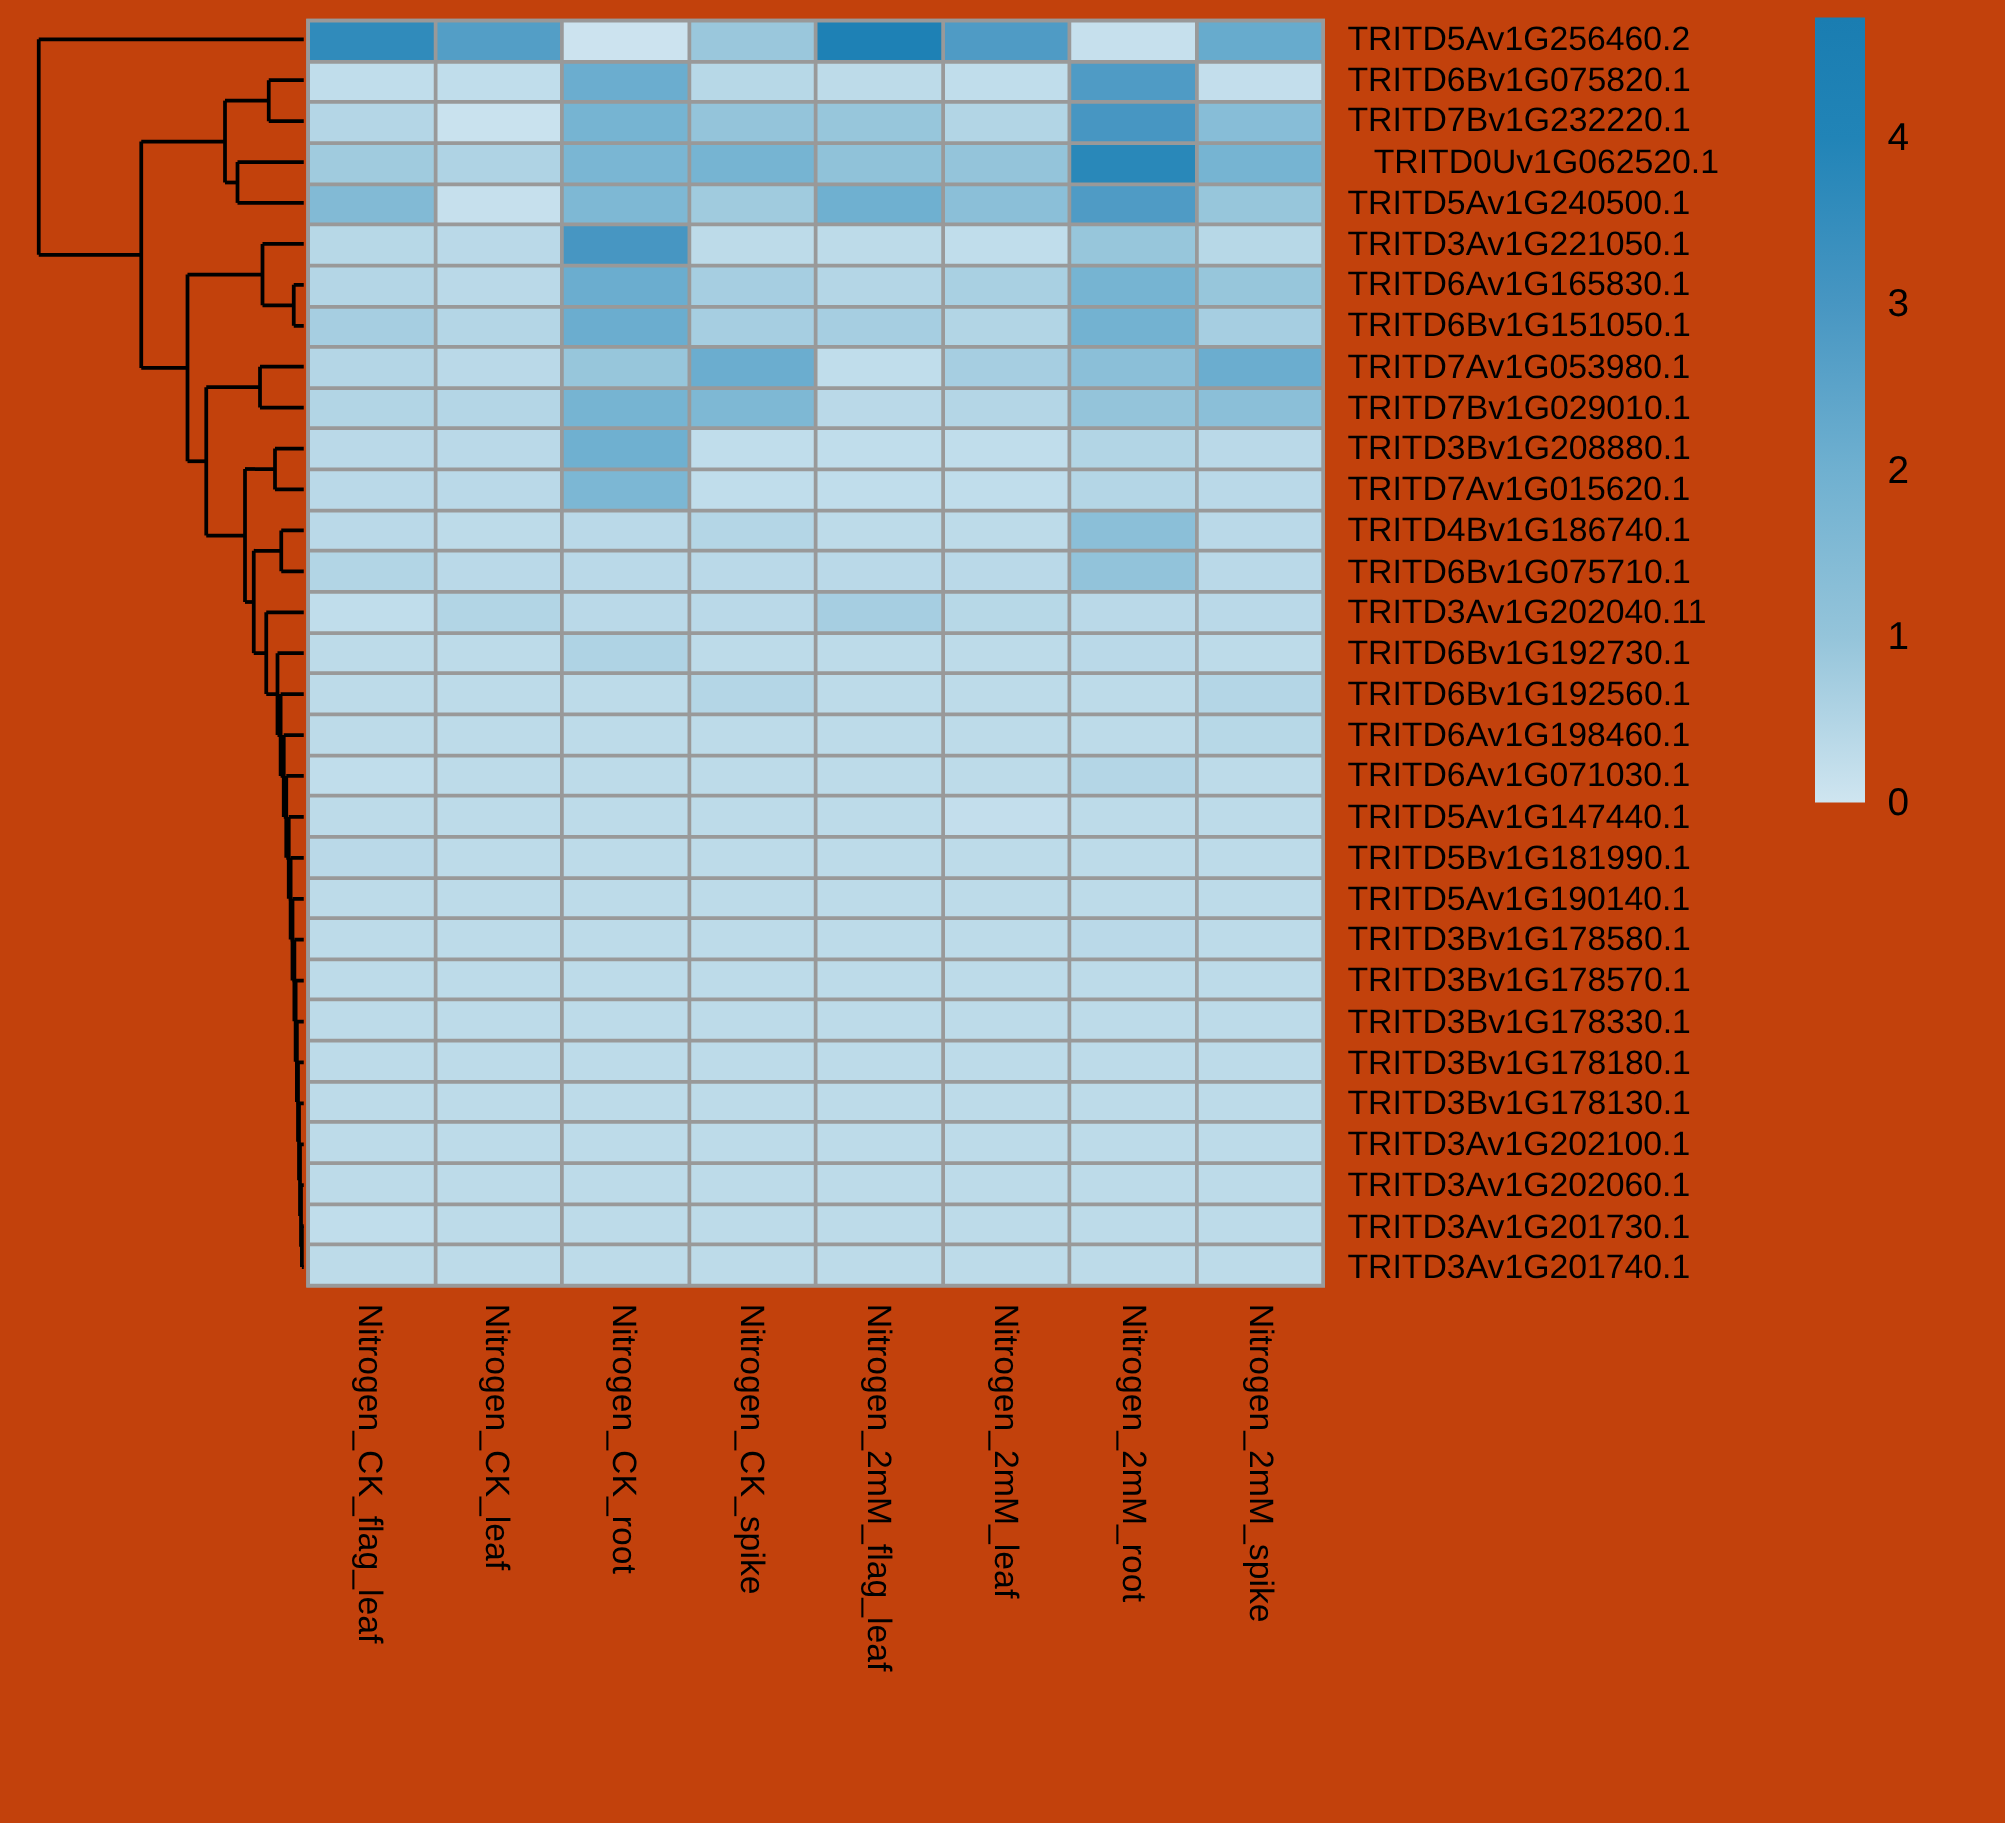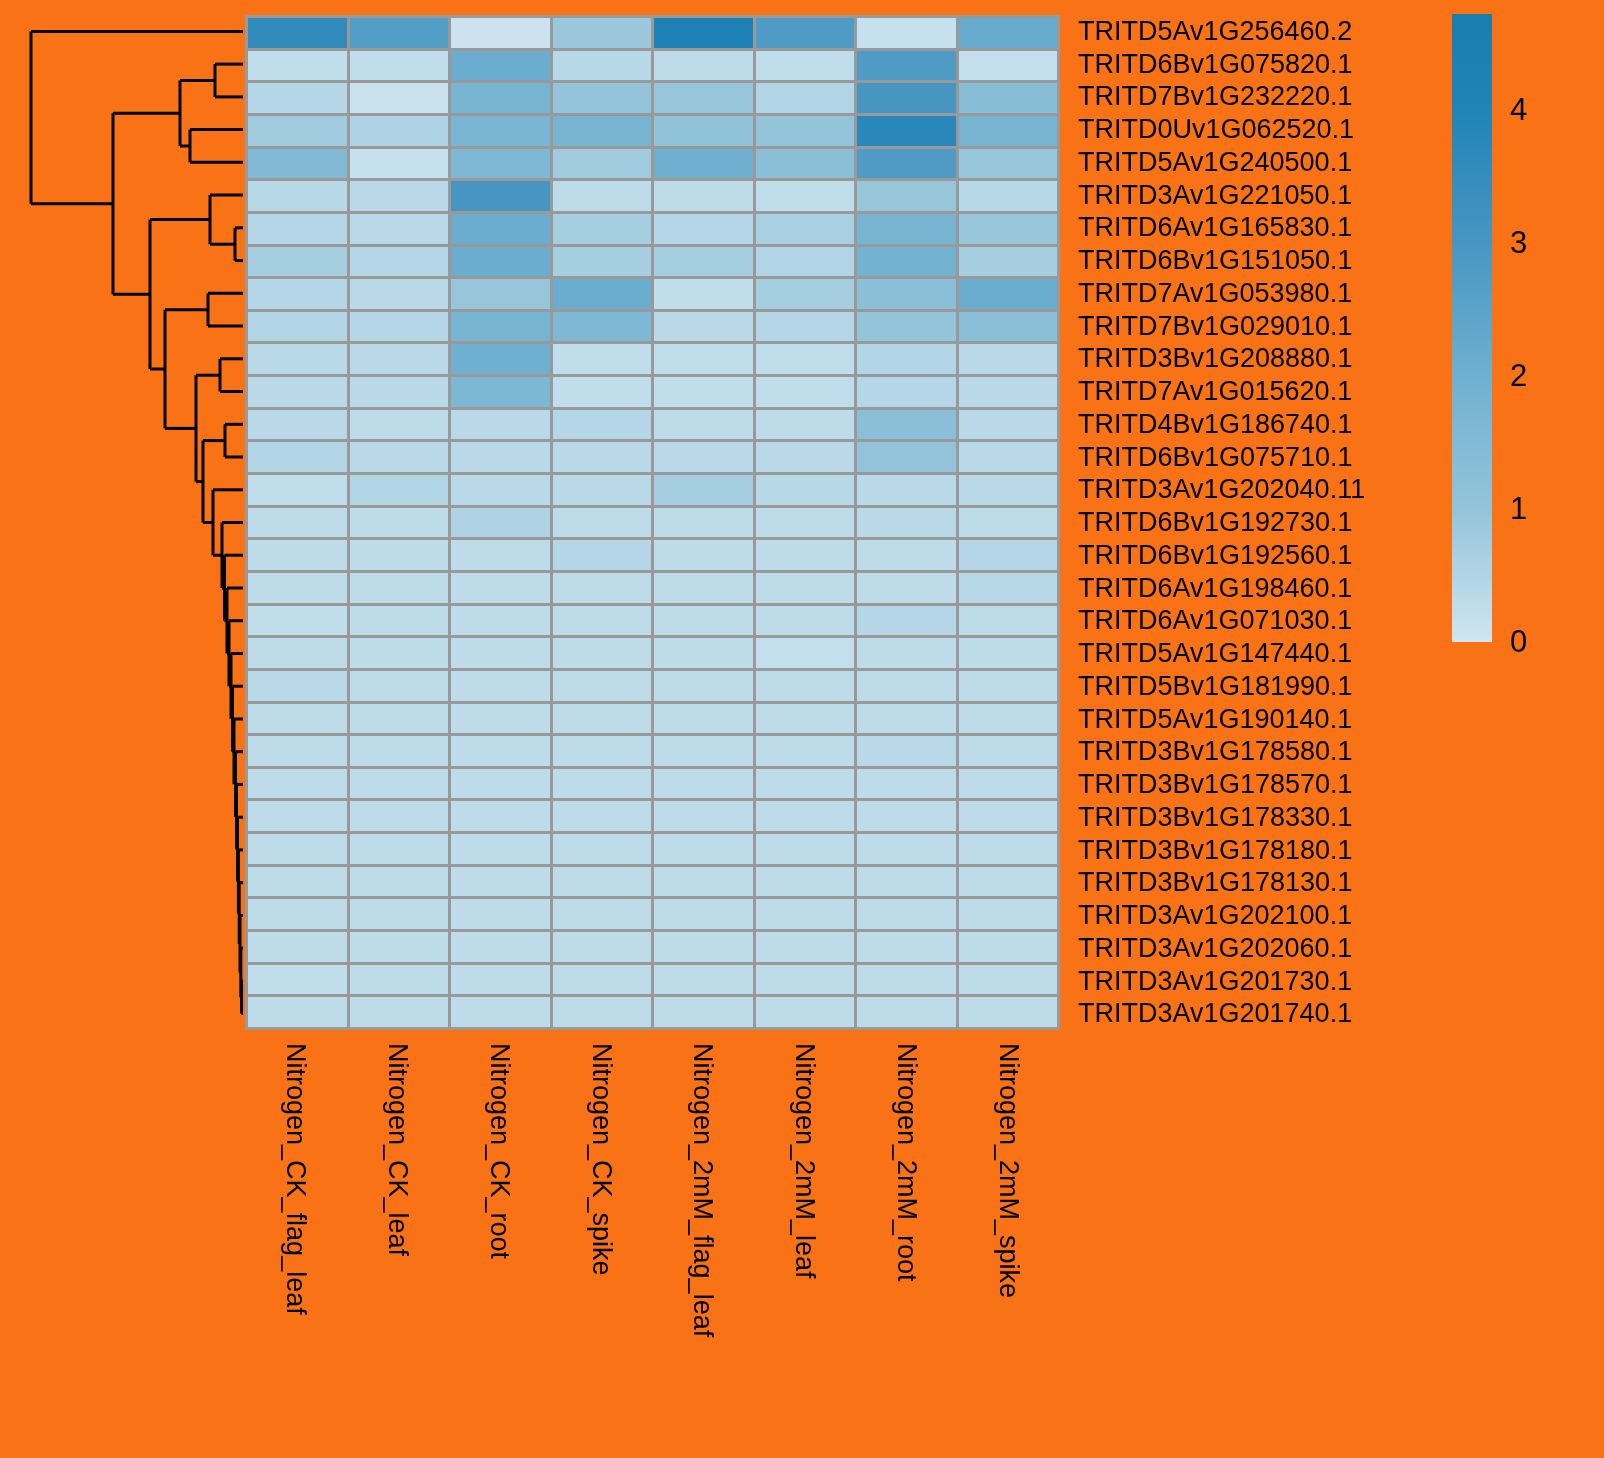--- a/index.html
+++ b/index.html
@@ -1,19 +1,19 @@
 <!DOCTYPE html>
 <html><head>
 <meta charset="utf-8">
 <style>
   html,body{margin:0;padding:0;background:#ffffff;}
   #figure{
     position:relative;
     width:1604px;height:1458px;
-    background:#f97316;
+    background:#c2410c;
     font-family:"Liberation Sans", sans-serif;
     overflow:hidden;
   }
   #dendro{position:absolute;left:0;top:0;}
   #heatmap{
     position:absolute;
     left:245px;top:15px;
     width:815px;height:1015px;
     box-sizing:border-box;
     background:#999999;
@@ -397,21 +397,21 @@
       <div class="cell" title="TRITD3Av1G201740.1 / Nitrogen_CK_spike" style="background: rgb(189, 219, 233);"></div>
       <div class="cell" title="TRITD3Av1G201740.1 / Nitrogen_2mM_flag_leaf" style="background: rgb(189, 219, 233);"></div>
       <div class="cell" title="TRITD3Av1G201740.1 / Nitrogen_2mM_leaf" style="background: rgb(189, 219, 233);"></div>
       <div class="cell" title="TRITD3Av1G201740.1 / Nitrogen_2mM_root" style="background: rgb(189, 219, 233);"></div>
       <div class="cell" title="TRITD3Av1G201740.1 / Nitrogen_2mM_spike" style="background: rgb(189, 219, 233);"></div>
     </div>
   <div id="row-labels">
       <div class="row-label" style="top: 15px;">TRITD5Av1G256460.2</div>
       <div class="row-label" style="top: 47.7419px;">TRITD6Bv1G075820.1</div>
       <div class="row-label" style="top: 80.4839px;">TRITD7Bv1G232220.1</div>
-      <div class="row-label" style="top: 113.226px;">TRITD0Uv1G062520.1</div>
+      <div class="row-label" style="top: 113.226px; margin-left: 21px;">TRITD0Uv1G062520.1</div>
       <div class="row-label" style="top: 145.968px;">TRITD5Av1G240500.1</div>
       <div class="row-label" style="top: 178.71px;">TRITD3Av1G221050.1</div>
       <div class="row-label" style="top: 211.452px;">TRITD6Av1G165830.1</div>
       <div class="row-label" style="top: 244.194px;">TRITD6Bv1G151050.1</div>
       <div class="row-label" style="top: 276.935px;">TRITD7Av1G053980.1</div>
       <div class="row-label" style="top: 309.677px;">TRITD7Bv1G029010.1</div>
       <div class="row-label" style="top: 342.419px;">TRITD3Bv1G208880.1</div>
       <div class="row-label" style="top: 375.161px;">TRITD7Av1G015620.1</div>
       <div class="row-label" style="top: 407.903px;">TRITD4Bv1G186740.1</div>
       <div class="row-label" style="top: 440.645px;">TRITD6Bv1G075710.1</div>

